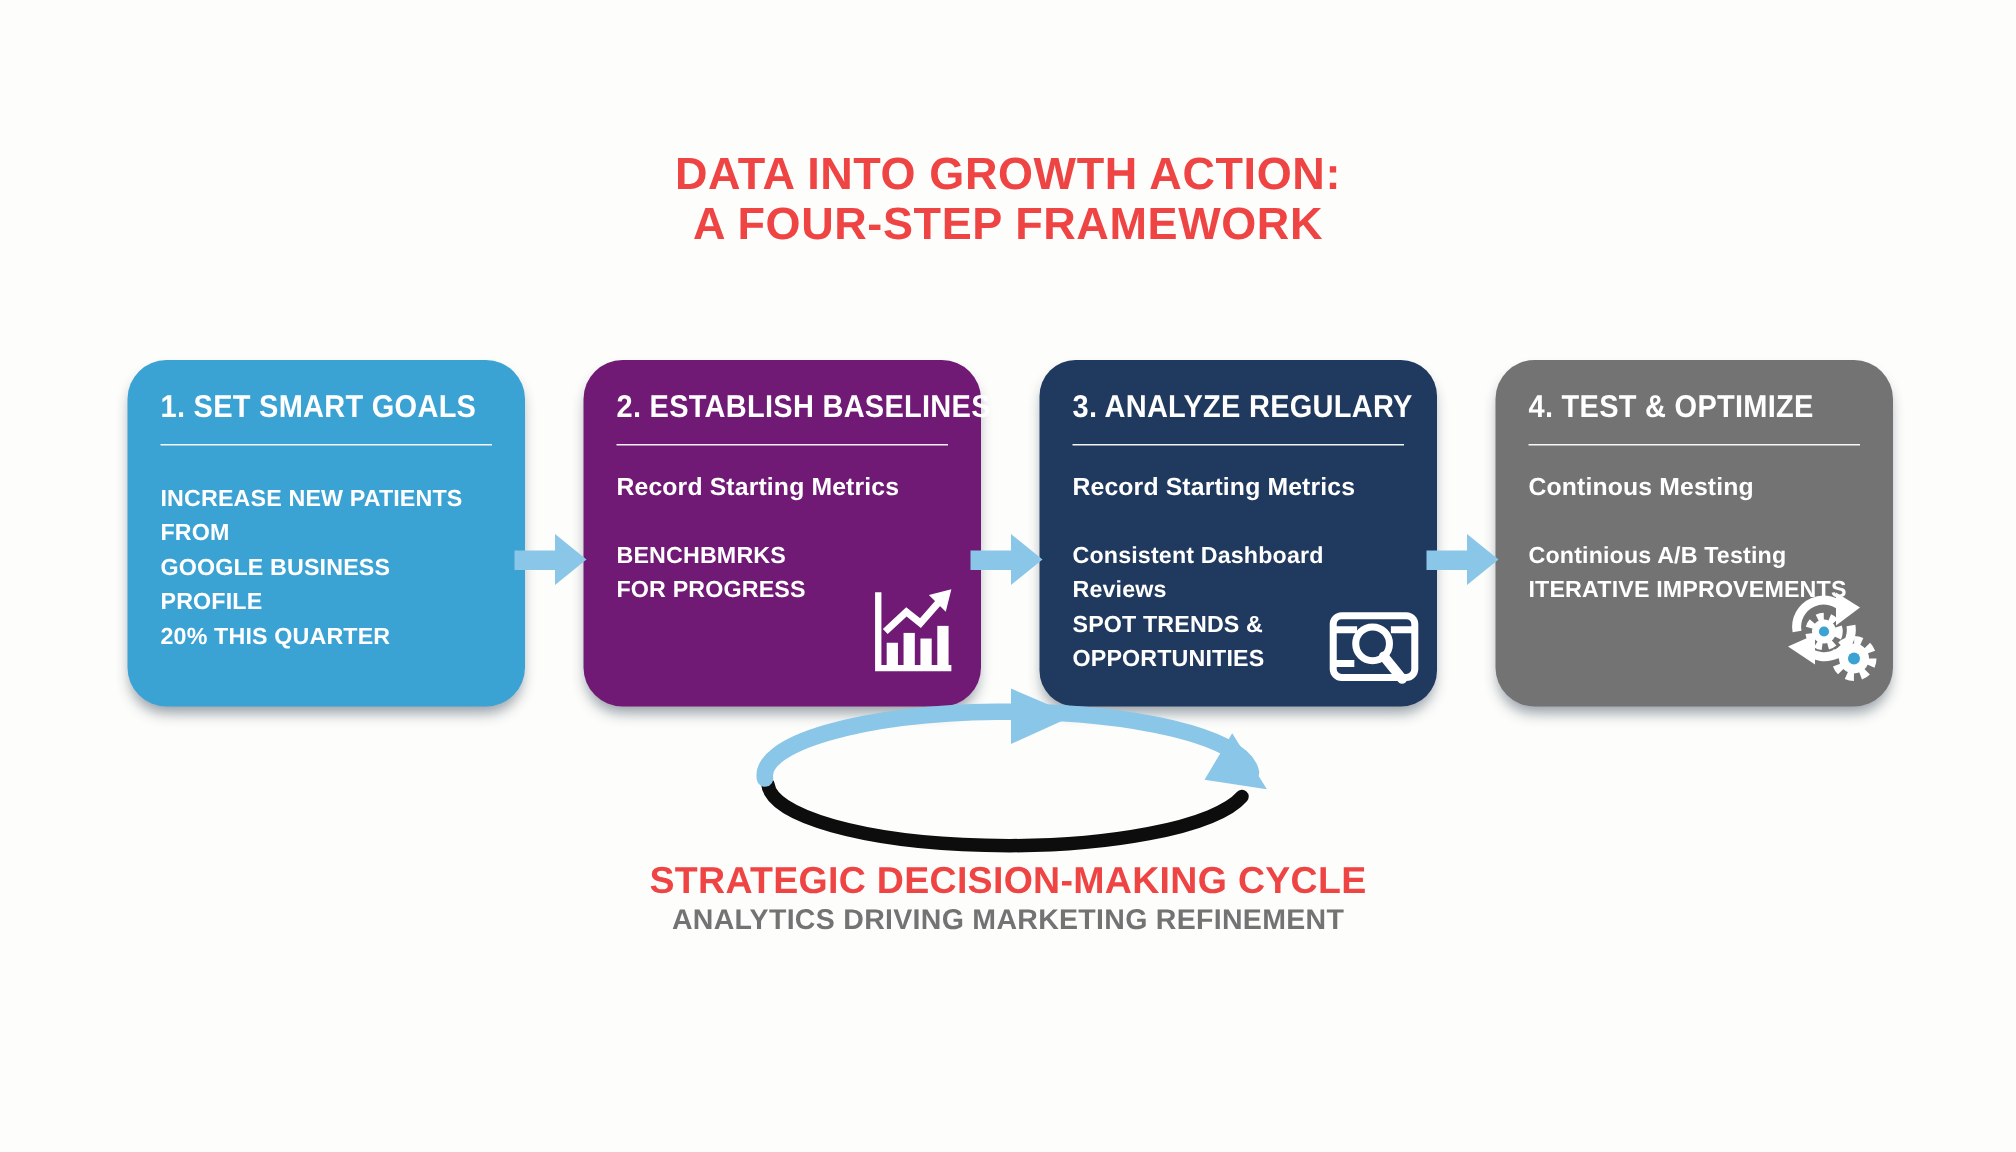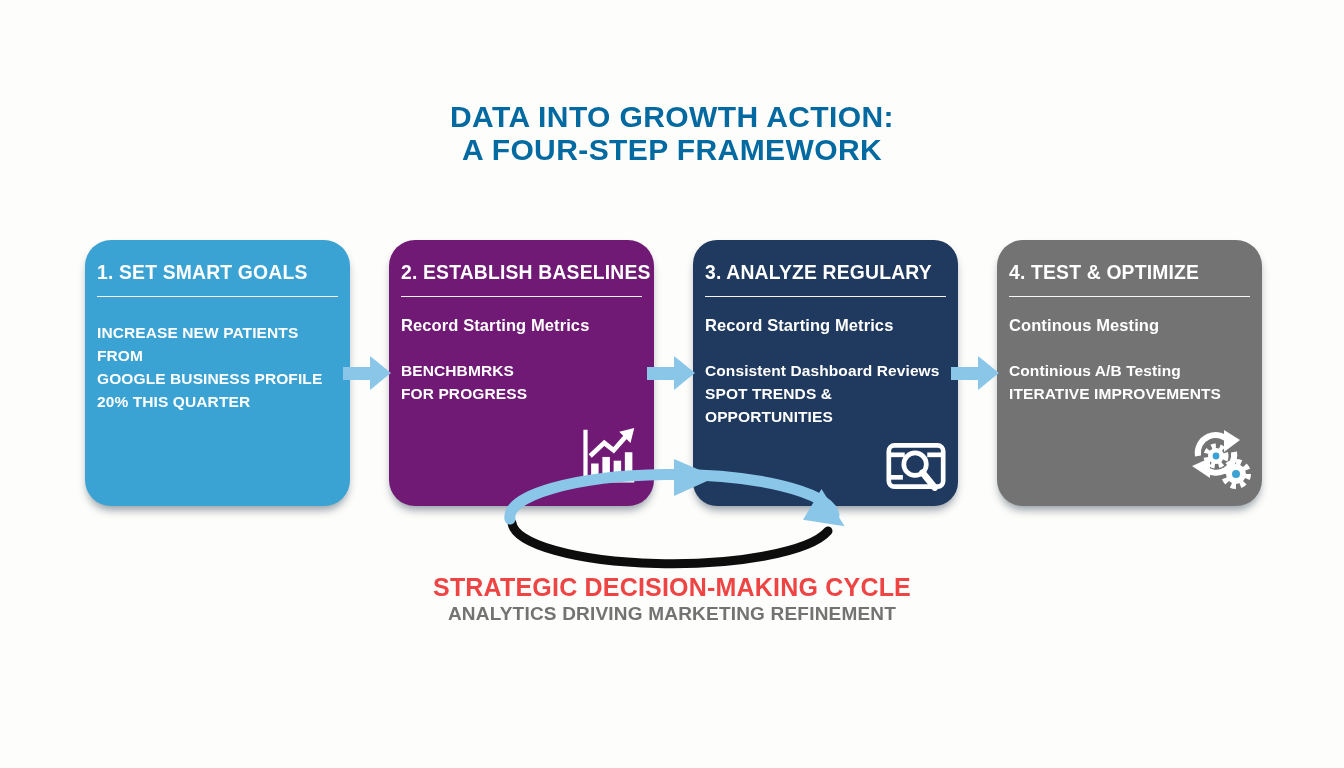--- a/index.html
+++ b/index.html
@@ -7,30 +7,30 @@
     width:1344px;height:768px;position:relative;overflow:hidden;
     background:#fdfdfb;
     font-family:"Liberation Sans","DejaVu Sans",sans-serif;
     -webkit-font-smoothing:antialiased;
   }
   .page{position:absolute;inset:0;}
 
   
   .title{
     position:absolute;top:100px;left:0;width:100%;
-    text-align:center;color:#0369a1;font-weight:800;
+    text-align:center;color:#ef4444;font-weight:800;
     font-size:30px;line-height:33px;letter-spacing:.4px;
   }
 
   
   .step{
-    position:absolute;top:240px;width:265px;height:266px;
+    position:absolute;top:240px;width:265px;height:231px;
     border-radius:26px;color:#ffffff;
     box-shadow:0 6px 9px -2px rgba(25,45,65,.45);
-    padding:20px 12px;box-sizing:border-box;
+    padding:20px 22px;box-sizing:border-box;
   }
   .step-1{left:85px;}  .step-2{left:389px;}
   .step-3{left:693px;border-radius:24px;} .step-4{left:997px;}
   .step-heading{
     font-size:21px;font-weight:800;letter-spacing:.2px;white-space:nowrap;
     transform:scaleX(.92);transform-origin:left center;
   }
   .step-rule{border:0;border-top:1.6px solid rgba(255,255,255,.95);margin:12px 0 0 0;}
   .step-sub{margin-top:19px;font-size:16.5px;font-weight:700;letter-spacing:.1px;}
   .step-body{

